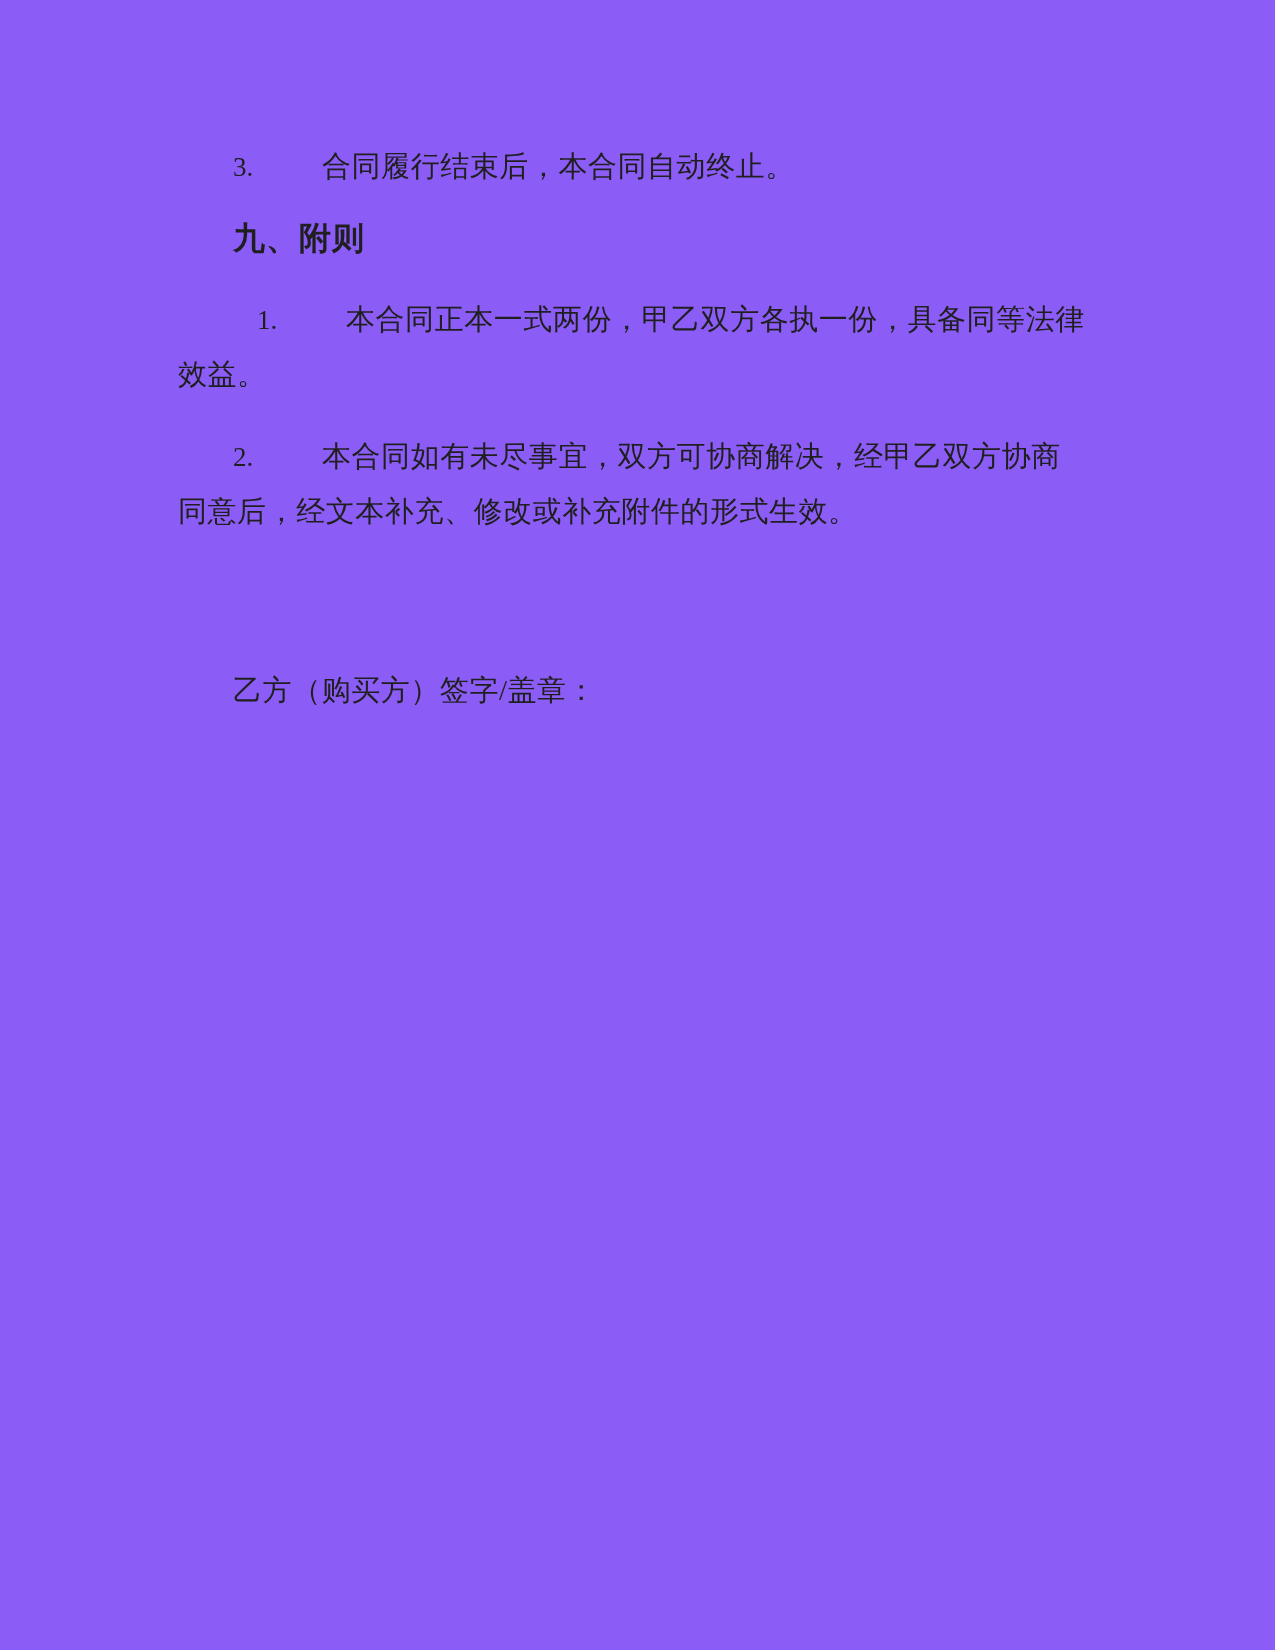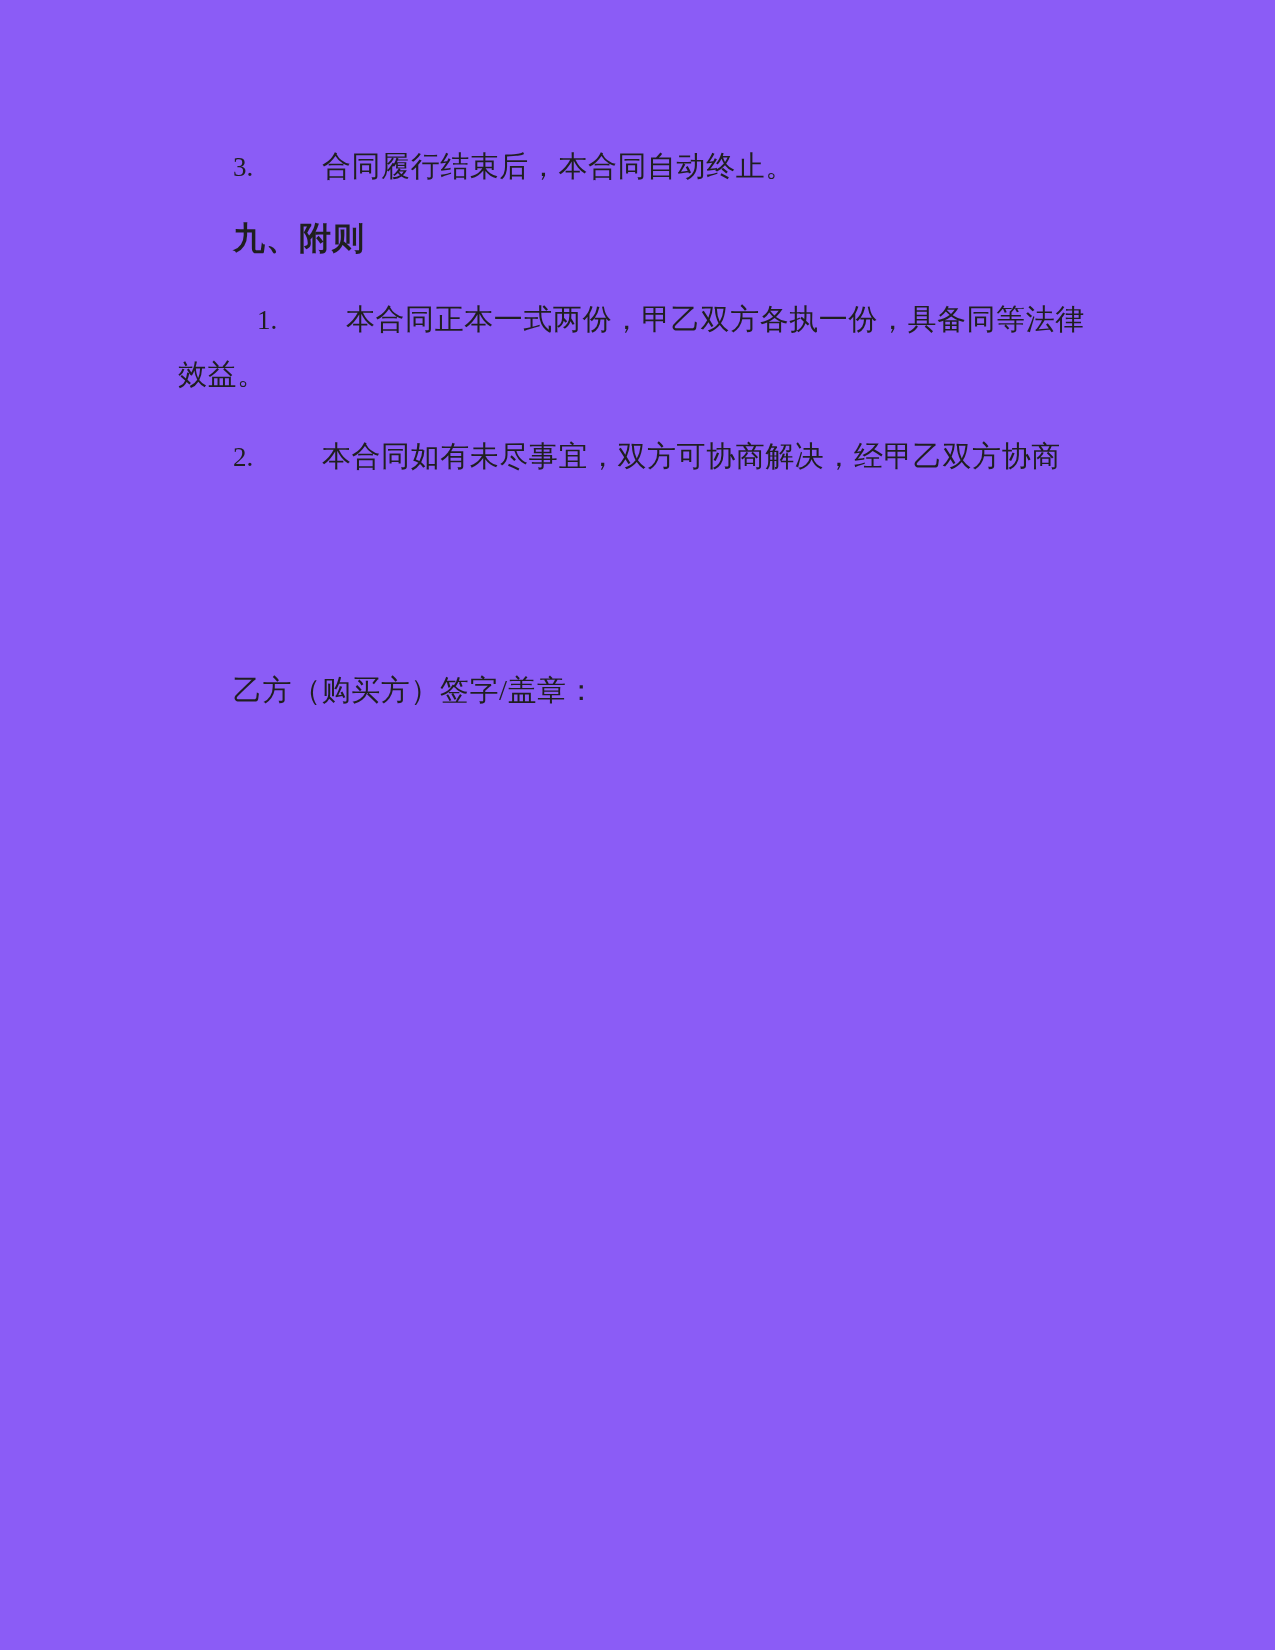--- a/index.html
+++ b/index.html
@@ -49,17 +49,18 @@
   <div class="line" style="left:233px; top:305px;margin-left:24px;">
     <span class="num">1.</span><span>本合同正本一式两份，甲乙双方各执一份，具备同等法律</span>
   </div>
 
   <div class="line" style="left:178px; top:362px;font-family:Liberation Mono, monospace;">效益。</div>
 
   <div class="line" style="left:233px; top:442px;">
     <span class="num">2.</span><span>本合同如有未尽事宜，双方可协商解决，经甲乙双方协商</span>
   </div>
 
+  <div class="line" style="left:178px; top:497px;">同意后，经文本补充、修改或补充附件的形式生效。</div>
 
 
   <div class="line" style="left:233px; top:652px;margin-top:24px;">乙方（购买方）签字/盖章：</div>
 
 </div>
 
 </body></html>

